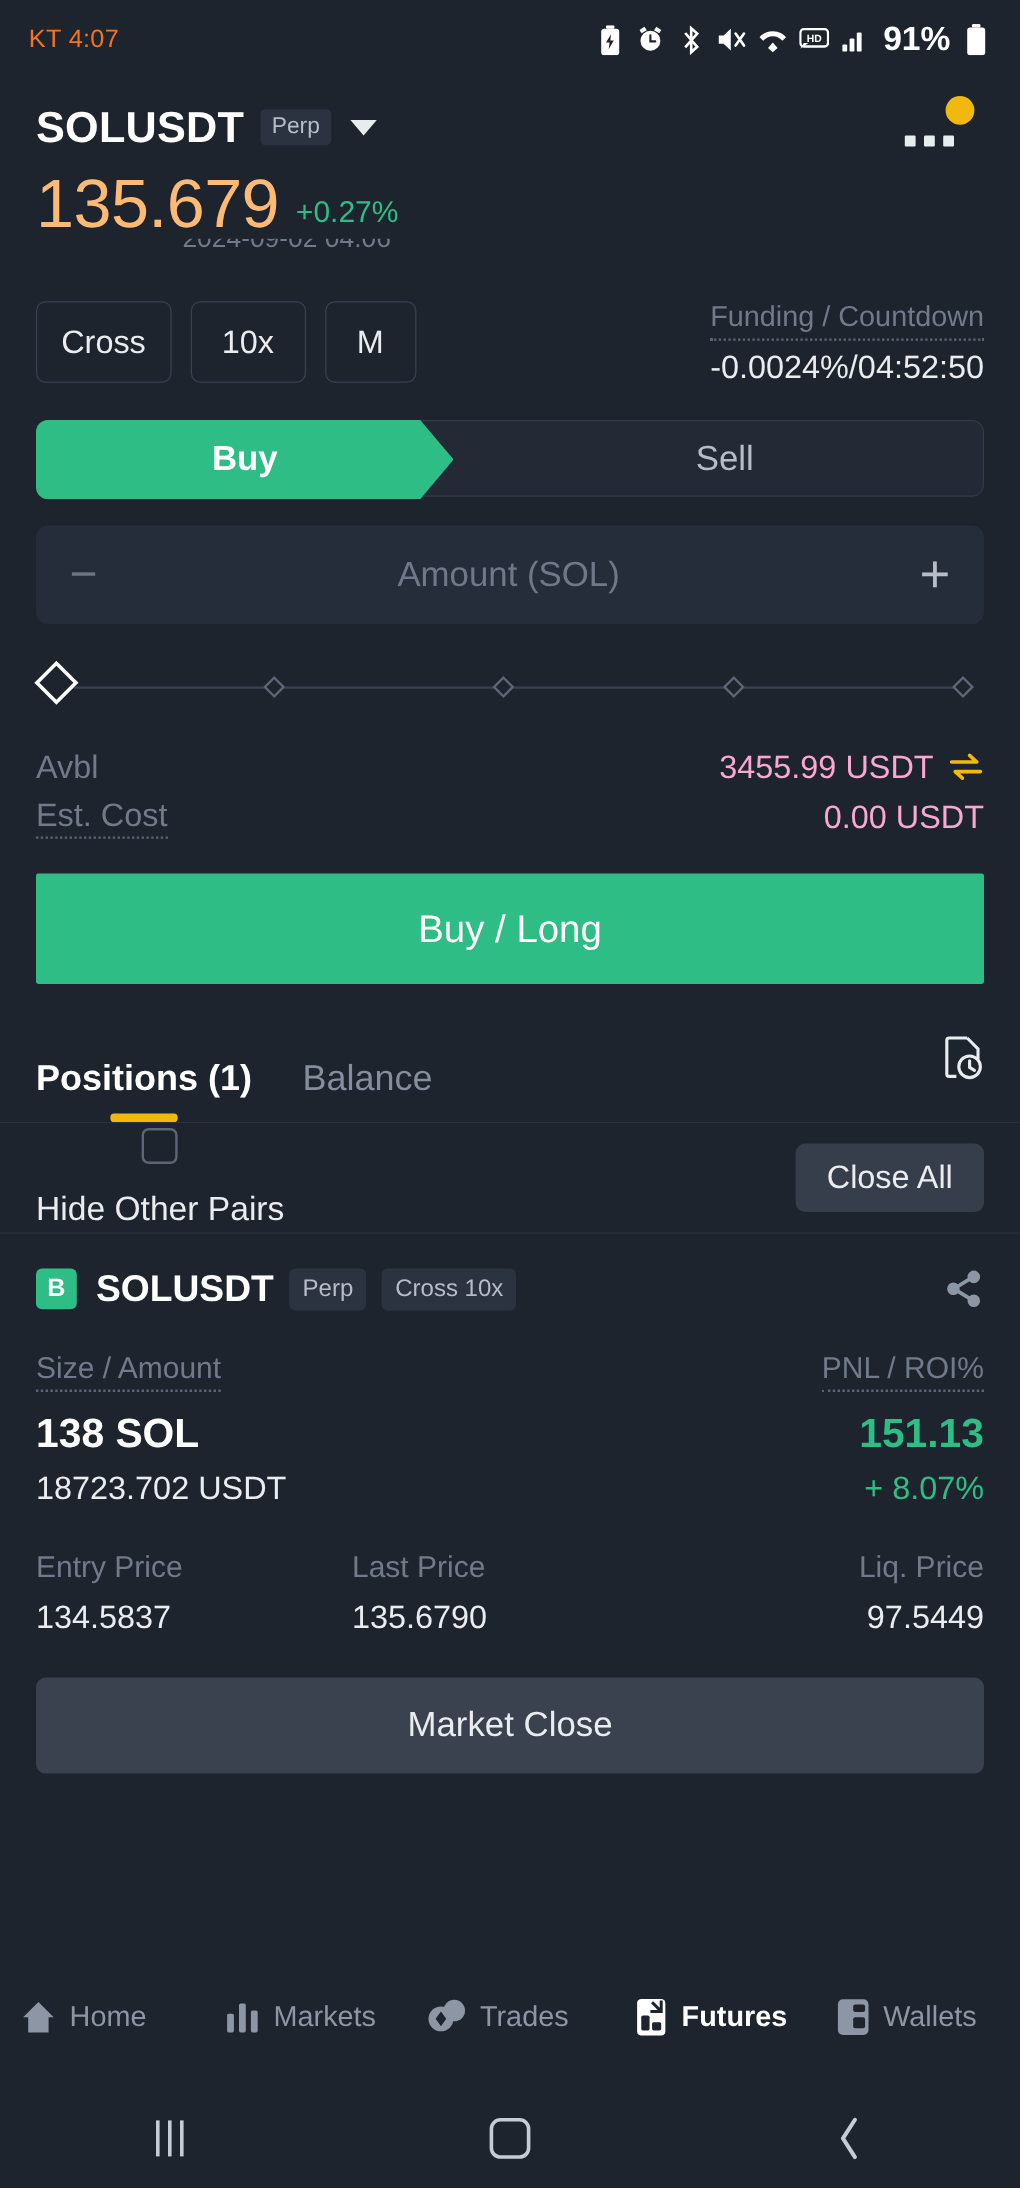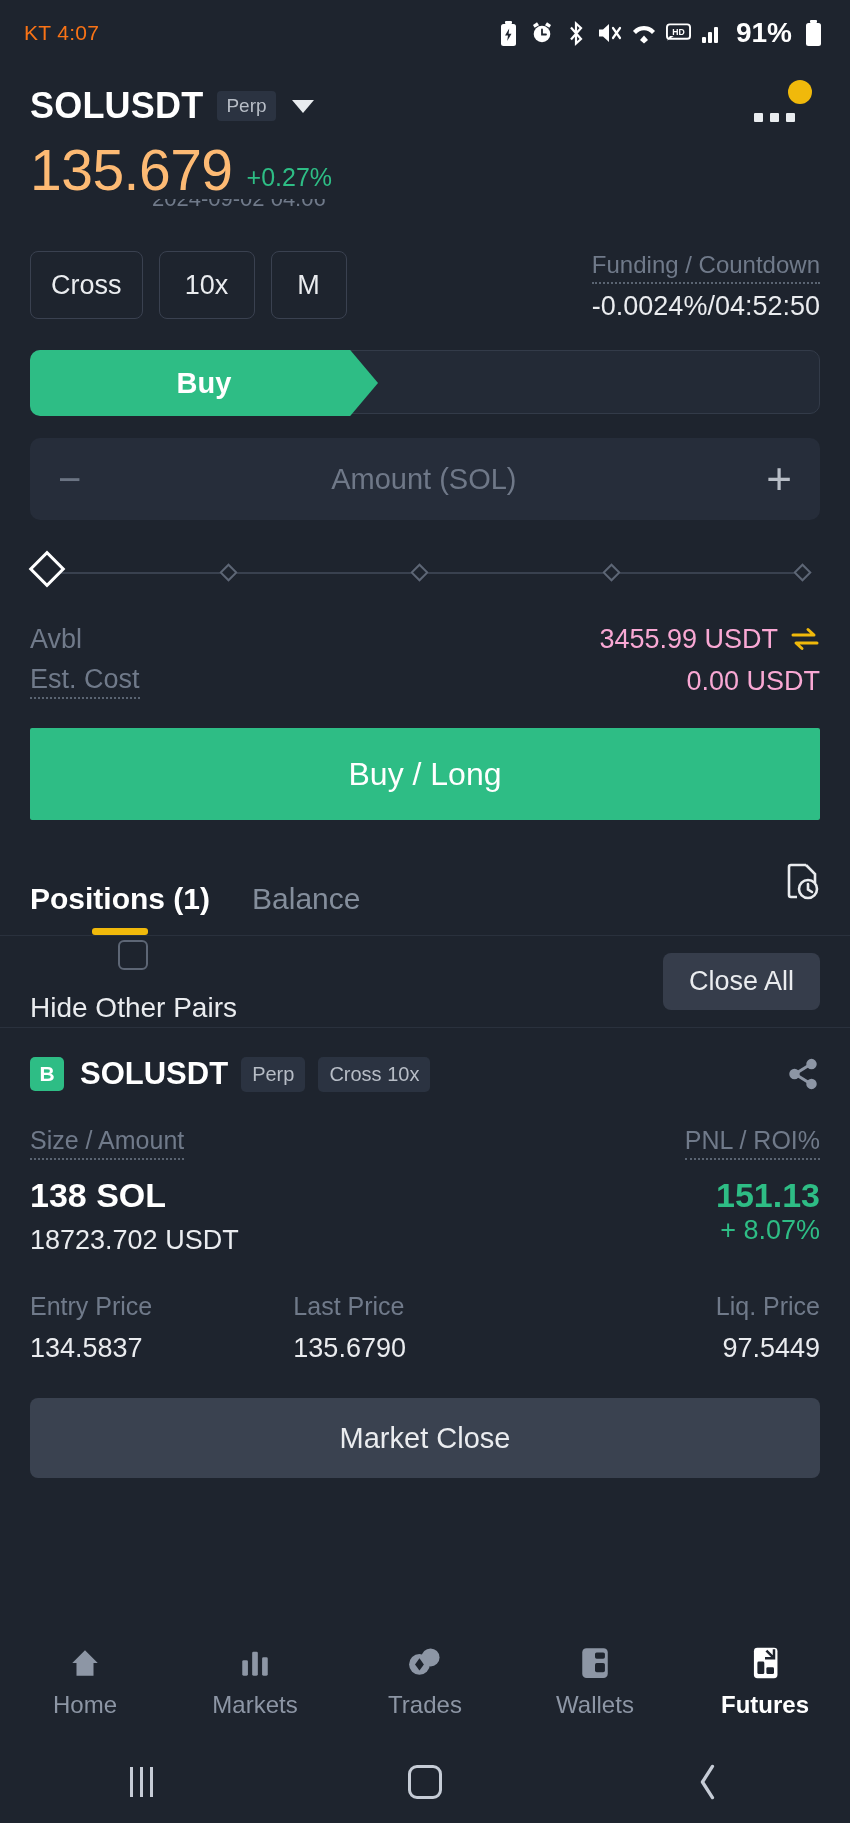--- a/index.html
+++ b/index.html
@@ -163,41 +163,41 @@
   .pos-badge { background:#2b3341; color:#b7bdc6; font-size:20px; padding:6px 11px; border-radius:5px; }
   .share-icon { color:#8d96a5; display:flex; }
 
   .pos-labels { display:flex; justify-content:space-between; margin-top:34px; }
   .plabel { font-size:25px; color:#707a8a; border-bottom:2px dotted #5a6472; padding-bottom:3px; }
   .pos-values { display:flex; justify-content:space-between; align-items:flex-start; margin-top:16px; }
   .pv-left .pv-main { font-size:34px; font-weight:700; color:#ffffff; }
   .pv-left .pv-sub { font-size:27px; color:#eaecef; margin-top:10px; }
   .pv-right { text-align:right; }
   .pv-right .pv-main { font-size:34px; font-weight:700; color:#2ebd85; }
-  .pv-right .pv-sub { font-size:27px; color:#2ebd85; }
+  .pv-right .pv-sub { font-size:27px; color:#2ebd85; margin-top:10px; }
 
   .price-grid { display:flex; margin-top:36px; }
   .pg-col { flex:1; }
   .pg-col.right { text-align:right; }
   .pg-label { font-size:25px; color:#707a8a; }
   .pg-val { font-size:27px; color:#eaecef; margin-top:12px; }
 
   .btn-secondary {
     margin: 34px 0 0 0; height:80px; background:#3a4250;
     border-radius:8px; display:flex; align-items:center; justify-content:center;
     font-size:29px; color:#eaecef;
   }
 
   
   .bottom-nav {
     position:absolute; left:0; right:0; bottom:83px; height:118px;
     display:flex; align-items:center; justify-content:space-around;
     background:#1e242e;
   }
-  .nav-item { display:flex; flex-direction:column; align-items:center; gap:9px; width:140px; }
+  .nav-item { display:flex; flex-direction:row; align-items:center; gap:9px; width:140px; }
   .nav-ico { height:38px; display:flex; align-items:center; justify-content:center; color:#8d96a5; }
   .nav-lbl { font-size:24px; color:#8d96a5; }
   .nav-item.active .nav-ico { color:#ffffff; }
   .nav-item.active .nav-lbl { color:#ffffff; font-weight:700; }
 
   
   .android-nav {
     position:absolute; left:0; right:0; bottom:0; height:83px;
     display:flex; align-items:center; justify-content:space-around;
     background:#1e242e;
@@ -301,20 +301,21 @@
       <div class="chip">10x</div>
       <div class="chip narrow">M</div>
     </div>
     <div class="funding">
       <div class="funding-label">Funding / Countdown</div>
       <div class="funding-val">-0.0024%/04:52:50</div>
     </div>
   </div>
 
   <div class="bs-toggle">
+    <div class="bs-sell">Sell</div>
     <div class="bs-buy">Buy</div>
   </div>
 
   <div class="amount-box">
     <span class="amt-minus">−</span>
     <span class="amt-ph">Amount (SOL)</span>
     <span class="amt-plus">+</span>
   </div>
 
   <div class="slider">
@@ -445,42 +446,42 @@
     <div class="nav-item">
       <span class="nav-ico">
         <svg width="36" height="34" viewBox="0 0 26 24" fill="currentColor">
             <circle cx="17" cy="8" r="6.5"></circle>
             <circle cx="9" cy="13" r="7.5"></circle>
             <path d="M9 8.5 L12.2 13 L9 17.5 L5.8 13 Z" fill="#1e242e"></path>
           </svg>
       </span>
       <span class="nav-lbl">Trades</span>
     </div>
-    <div class="nav-item">
-      <span class="nav-ico">
-        <svg width="32" height="34" viewBox="0 0 22 24" fill="currentColor">
-            <rect x="2" y="1.5" width="18" height="21" rx="3"></rect>
-            <rect x="11" y="4.5" width="7" height="4.5" rx="1.2" fill="#1e242e"></rect>
-            <rect x="11" y="12" width="7" height="6.5" rx="1.2" fill="#1e242e"></rect>
-          </svg>
-      </span>
-      <span class="nav-lbl">Wallets</span>
-    </div>
     <div class="nav-item active">
       <span class="nav-ico">
         <svg width="34" height="36" viewBox="0 0 24 26" fill="currentColor">
             <rect x="4" y="2" width="17" height="22" rx="2.5"></rect>
             <path d="M4 2 H10 V24 H4 Z" fill="#1e242e" opacity="0"></path>
             <rect x="6.5" y="12" width="5" height="9" rx="1" fill="#1e242e"></rect>
             <rect x="13" y="16" width="5.5" height="5" rx="1" fill="#1e242e"></rect>
             <path d="M12 9.5 L18.5 9.5 L18.5 3 M18.5 9.5 L13 4" stroke="#1e242e" stroke-width="1.8" fill="none"></path>
           </svg>
       </span>
       <span class="nav-lbl">Futures</span>
     </div>
+    <div class="nav-item">
+      <span class="nav-ico">
+        <svg width="32" height="34" viewBox="0 0 22 24" fill="currentColor">
+            <rect x="2" y="1.5" width="18" height="21" rx="3"></rect>
+            <rect x="11" y="4.5" width="7" height="4.5" rx="1.2" fill="#1e242e"></rect>
+            <rect x="11" y="12" width="7" height="6.5" rx="1.2" fill="#1e242e"></rect>
+          </svg>
+      </span>
+      <span class="nav-lbl">Wallets</span>
+    </div>
   </div>
 
   <div class="android-nav">
     <div class="anav">
         <span class="bars">
           <i></i>
           <i></i>
           <i></i>
         </span>
       </div>

